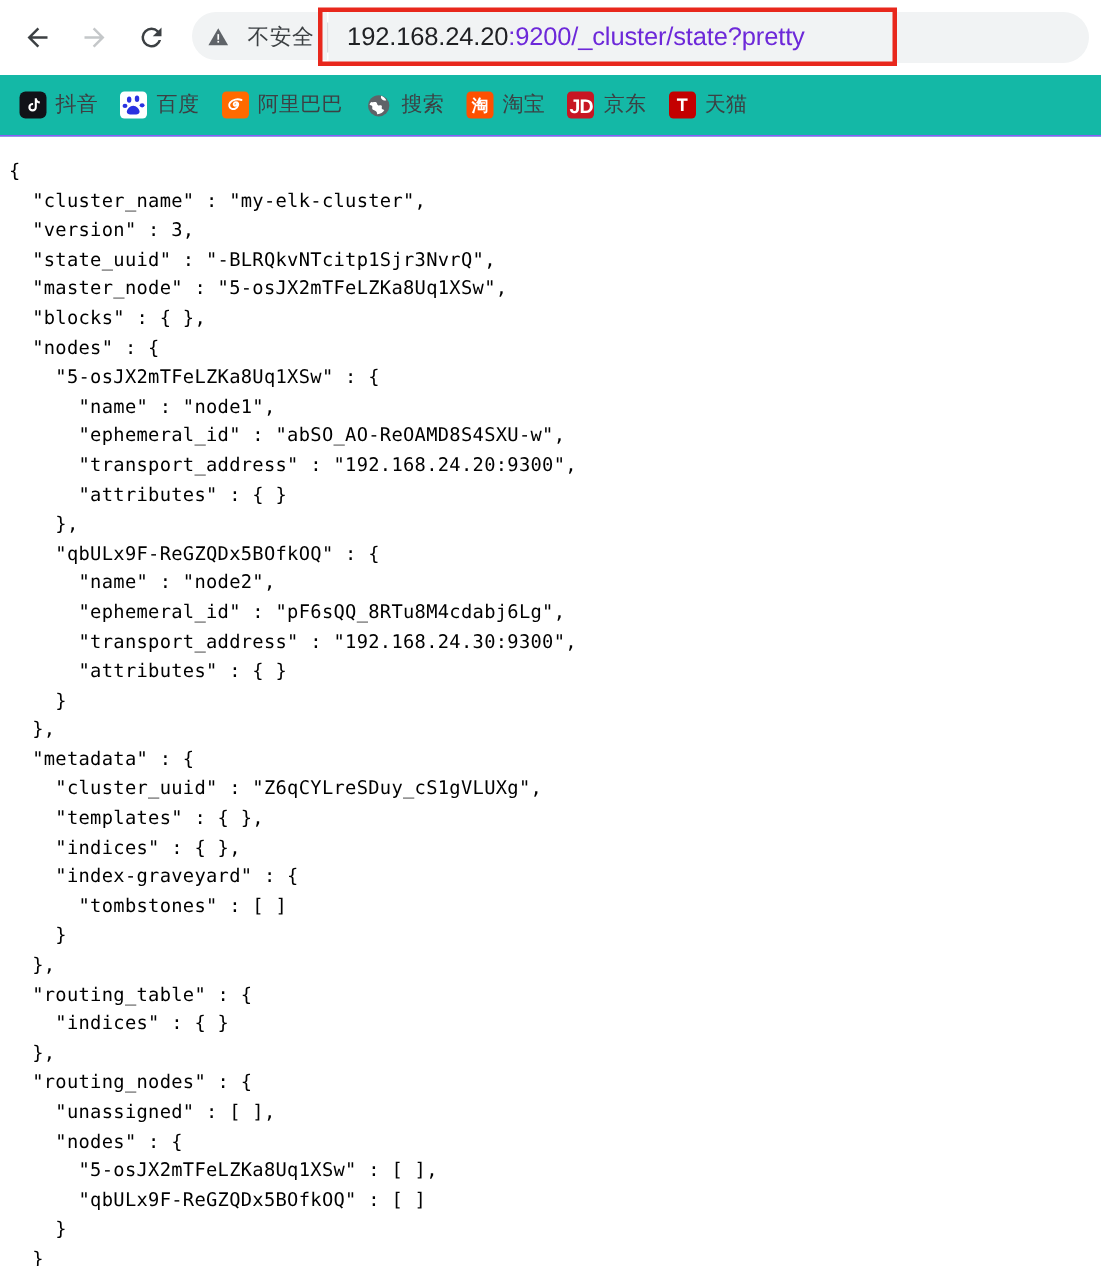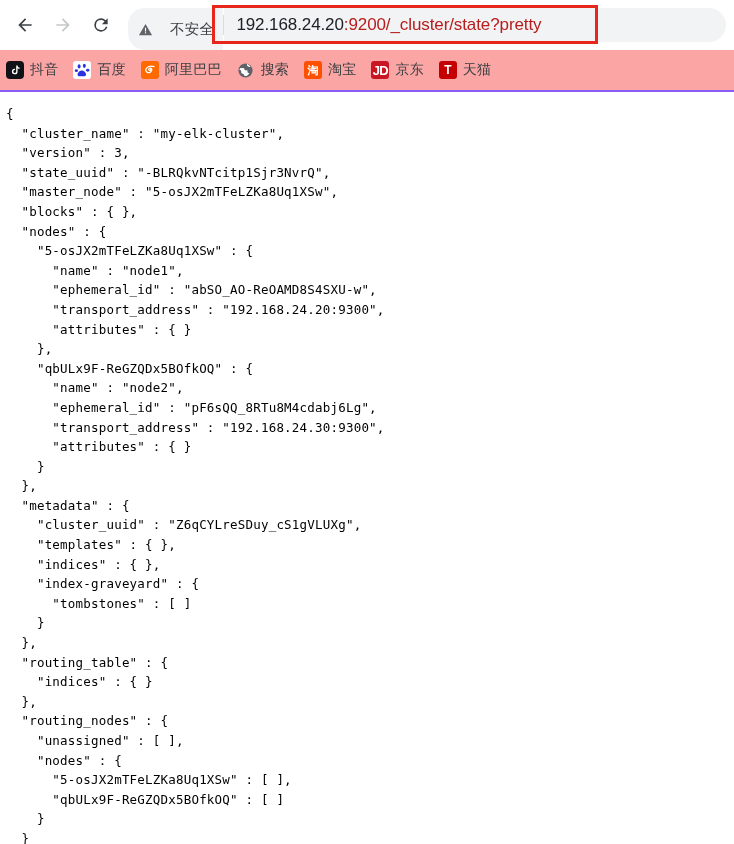--- a/index.html
+++ b/index.html
@@ -51,22 +51,22 @@
     margin-left: 6px;
     margin-right: 8px;
     display: flex;
     align-items: stretch;
     position: relative;
   }
 
   #security-chip {
     display: flex;
     align-items: center;
-    gap: 17px;
-    height: 42px;
+    gap: 12px;
+    height: 32px;
     padding: 0 9px 0 10px;
     background: #f1f3f4;
     border-radius: 17px 0 0 17px;
     flex: 0 0 auto;
   }
   #security-chip .warn-text {
     font-size: 14.5px;
     color: #3c4043;
     white-space: nowrap;
     letter-spacing: 0.3px;
@@ -88,44 +88,44 @@
     padding-left: 12px;
     overflow: hidden;
     position: relative;
   }
   #url-text {
     font-size: 17px;
     color: #202124;
     white-space: nowrap;
     letter-spacing: -0.1px;
   }
-  #url-text .dim { color: #b91c1c; }
+  #url-text .dim { color: #6d28d9; }
 
   
   #url-highlight {
     position: absolute;
     left: 212px;
     top: 5px;
     width: 386px;
     height: 39px;
     border: 3px solid #e8271c;
     box-sizing: border-box;
     pointer-events: none;
     z-index: 5;
   }
 
   
   #bookmarks-bar {
     height: 40px;
     display: flex;
     align-items: center;
-    padding-left: 0;
+    padding-left: 7px;
     gap: 0px;
-    background: #fca5a5;
-    border-bottom: 5px solid #8b5cf6;
+    background: #14b8a6;
+    border-bottom: 1px solid #8b5cf6;
   }
   .bookmark {
     display: flex;
     align-items: center;
     gap: 6px;
     padding: 3px 9px 3px 6px;
     border-radius: 4px;
     cursor: pointer;
     white-space: nowrap;
   }

